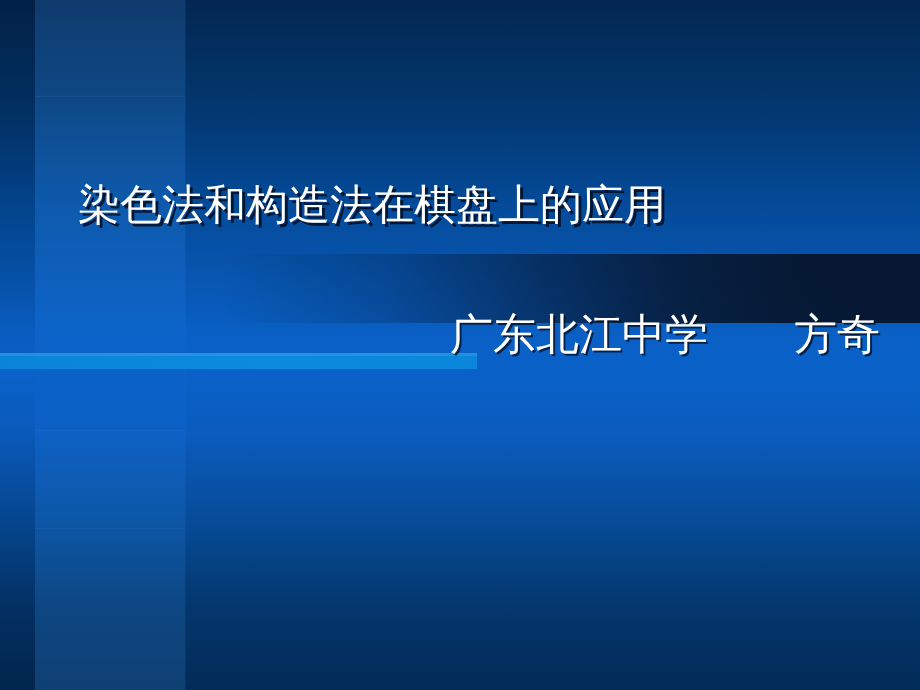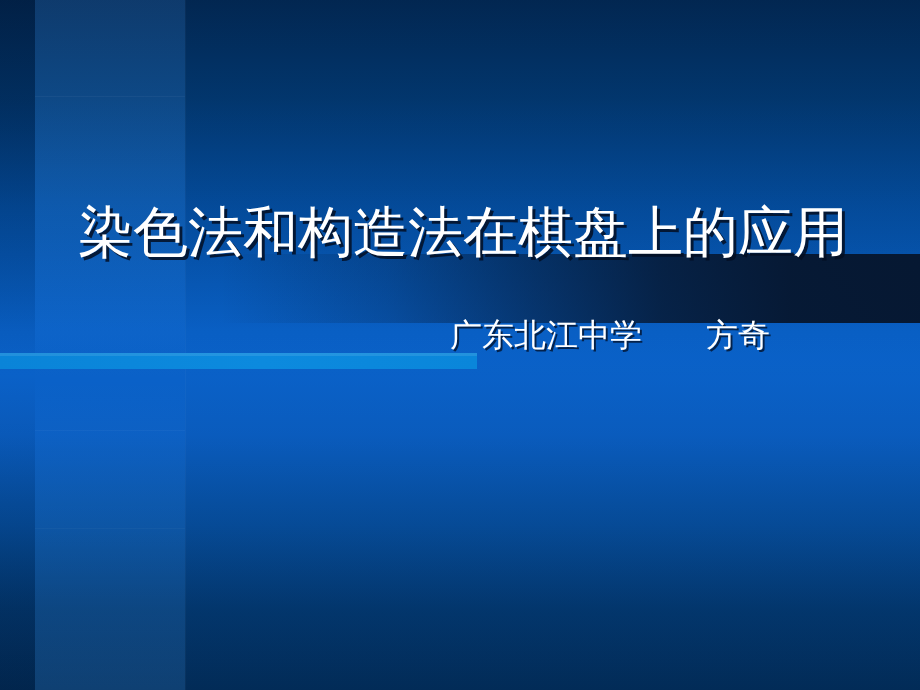--- a/index.html
+++ b/index.html
@@ -109,33 +109,33 @@
     position: absolute;
     left: 0; right: 0; top: 0;
     height: 3px;
     background: rgba(255,255,255,0.10);
   }
 
   
   .title {
     position: absolute;
     left: 78px;
-    top: 198px;
-    font-size: 55px;
+    top: 170px;
+    font-size: 42px;
     line-height: 70px;
     letter-spacing: 0px;
     color: #ffffff;
     white-space: nowrap;
     text-shadow: 3px 3px 0 rgba(3,14,34,0.85);
   }
   .subtitle {
     position: absolute;
     left: 450px;
     top: 313px;
-    font-size: 32px;
+    font-size: 43px;
     line-height: 44px;
     color: #ffffff;
     white-space: pre;
     text-shadow: 2px 2px 0 rgba(3,14,34,0.75);
   }
 </style>
 </head>
 <body>
 
 <div id="slide">

